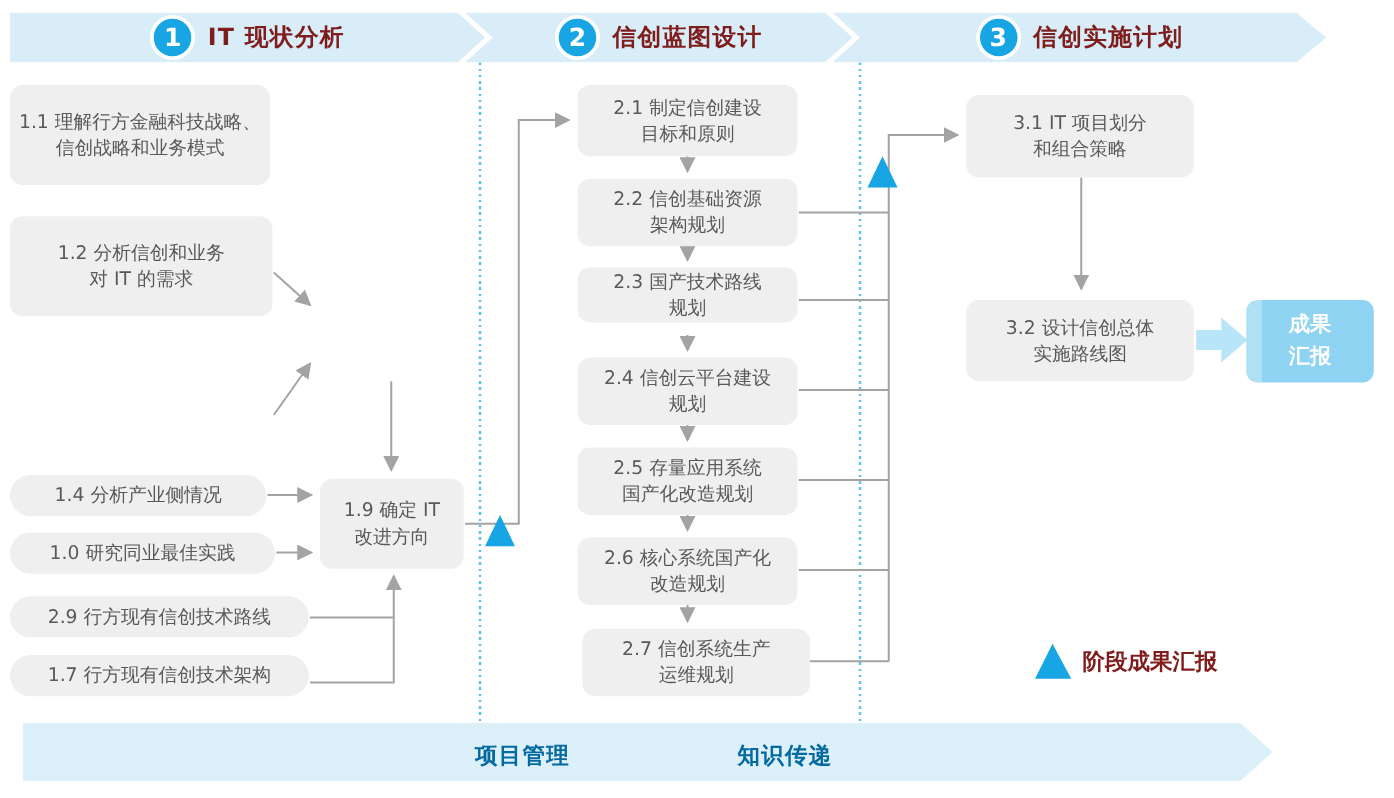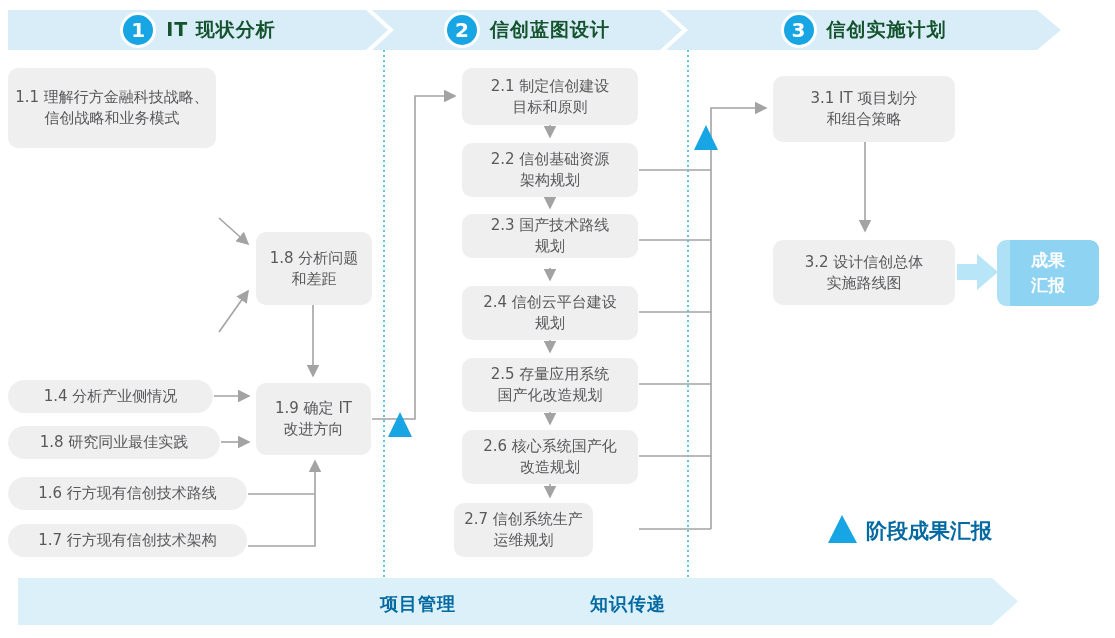--- a/index.html
+++ b/index.html
@@ -7,40 +7,40 @@
   .canvas { position:relative; width:1115px; height:638px; background:#fff; overflow:hidden; }
 
   
   .banner { position:absolute; top:10px; height:40px; background:#D9EDF8;
             display:flex; align-items:center; justify-content:center; gap:10px; }
   .banner-1 { left:8px;   width:380px; clip-path:polygon(0 0, calc(100% - 22px) 0, 100% 50%, calc(100% - 22px) 100%, 0 100%); }
   .banner-2 { left:372px; width:310px; clip-path:polygon(0 0, calc(100% - 22px) 0, 100% 50%, calc(100% - 22px) 100%, 0 100%, 22px 50%); }
   .banner-3 { left:666px; width:395px; clip-path:polygon(0 0, calc(100% - 24px) 0, 100% 50%, calc(100% - 24px) 100%, 0 100%, 22px 50%); }
   .phase-circle { width:36px; height:36px; border-radius:50%; background:#17A5E3; border:3px solid #fdfeff;
                   color:#fff; font-weight:bold; font-size:20px; display:flex; align-items:center; justify-content:center; flex:0 0 auto; }
-  .banner-title { color:#14532d; font-weight:bold; font-size:19px; letter-spacing:1px; white-space:nowrap; }
+  .banner-title { color:#7f1d1d; font-weight:bold; font-size:19px; letter-spacing:1px; white-space:nowrap; }
 
   
   .dotted-sep { position:absolute; top:50px; height:528px; width:2px;
                 background-image:repeating-linear-gradient(to bottom,#5FC4EC 0 2px,transparent 2px 5px); }
 
   
   .gbox { position:absolute; background:#EFEFEF; border-radius:10px; color:#58595B;
           display:flex; align-items:center; justify-content:center; text-align:center;
           font-size:15px; line-height:1.4; white-space:pre-line; padding:2px 4px; }
   .pill { border-radius:17px; }
 
   
   .result-box { position:absolute; left:997px; top:240px; width:102px; height:66px; border-radius:9px;
                 background:linear-gradient(90deg,#AEE0F6 0 13px,#8ED3F2 13px);
                 color:#fff; font-weight:bold; font-size:17px; line-height:1.45;
                 display:flex; align-items:center; justify-content:center; text-align:center; white-space:pre-line; }
 
   
-  .legend-label { position:absolute; left:866px; top:517px; color:#0369a1; font-weight:bold; font-size:21px; white-space:nowrap; }
+  .legend-label { position:absolute; left:866px; top:517px; color:#7f1d1d; font-weight:bold; font-size:18px; white-space:nowrap; }
 
   
   .footer-banner { position:absolute; left:18px; top:578px; width:1000px; height:47px; background:#DCF0FA;
                    clip-path:polygon(0 0, calc(100% - 26px) 0, 100% 50%, calc(100% - 26px) 100%, 0 100%); }
   .footer-item { position:absolute; top:11px; color:#0369a1; font-weight:bold; font-size:18px; letter-spacing:1px; white-space:nowrap; }
   .footer-item-1 { left:380px; }
   .footer-item-2 { left:572px; }
 
   svg.overlay { position:absolute; left:0; top:0; pointer-events:none; }
 </style>
@@ -98,42 +98,42 @@
     <span class="phase-circle">2</span>
     <span class="banner-title">信创蓝图设计</span>
   </div>
   <div class="banner banner-3">
     <span class="phase-circle">3</span>
     <span class="banner-title">信创实施计划</span>
   </div>
 
   <div class="gbox" style="left:8px;top:68px;width:208px;height:80px">1.1 理解行方金融科技战略、
 信创战略和业务模式</div>
+  <div class="gbox" style="left:8px;top:173px;width:210px;height:80px">1.2 分析信创和业务
+对 IT 的需求</div>
   <div class="gbox pill" style="left:8px;top:380px;width:205px;height:33px">1.4 分析产业侧情况</div>
-  <div class="gbox pill" style="left:8px;top:426px;width:212px;height:33px">1.8 研究同业最佳实践</div>
-  <div class="gbox pill" style="left:8px;top:477px;width:239px;height:33px">1.6 行方现有信创技术路线</div>
+  <div class="gbox pill" style="left:8px;top:426px;width:212px;height:33px">1.0 研究同业最佳实践</div>
+  <div class="gbox pill" style="left:8px;top:477px;width:239px;height:33px">2.9 行方现有信创技术路线</div>
   <div class="gbox pill" style="left:8px;top:524px;width:239px;height:33px">1.7 行方现有信创技术架构</div>
-  <div class="gbox" style="left:256px;top:232px;width:116px;height:73px">1.8 分析问题
-和差距</div>
   <div class="gbox" style="left:256px;top:383px;width:115px;height:72px">1.9 确定 IT
 改进方向</div>
 
   <div class="gbox" style="left:462px;top:68px;width:176px;height:57px">2.1 制定信创建设
 目标和原则</div>
   <div class="gbox" style="left:462px;top:143px;width:176px;height:54px">2.2 信创基础资源
 架构规划</div>
   <div class="gbox" style="left:462px;top:214px;width:176px;height:44px">2.3 国产技术路线
 规划</div>
   <div class="gbox" style="left:462px;top:286px;width:176px;height:54px">2.4 信创云平台建设
 规划</div>
   <div class="gbox" style="left:462px;top:358px;width:176px;height:54px">2.5 存量应用系统
 国产化改造规划</div>
   <div class="gbox" style="left:462px;top:430px;width:176px;height:54px">2.6 核心系统国产化
 改造规划</div>
-  <div class="gbox" style="left:454px;top:503px;width:139px;height:54px">2.7 信创系统生产
+  <div class="gbox" style="left:466px;top:503px;width:182px;height:54px">2.7 信创系统生产
 运维规划</div>
 
   <div class="gbox" style="left:773px;top:76px;width:182px;height:66px">3.1 IT 项目划分
 和组合策略</div>
   <div class="gbox" style="left:773px;top:240px;width:182px;height:65px">3.2 设计信创总体
 实施路线图</div>
 
   <div class="result-box">成果
 汇报</div>
 

